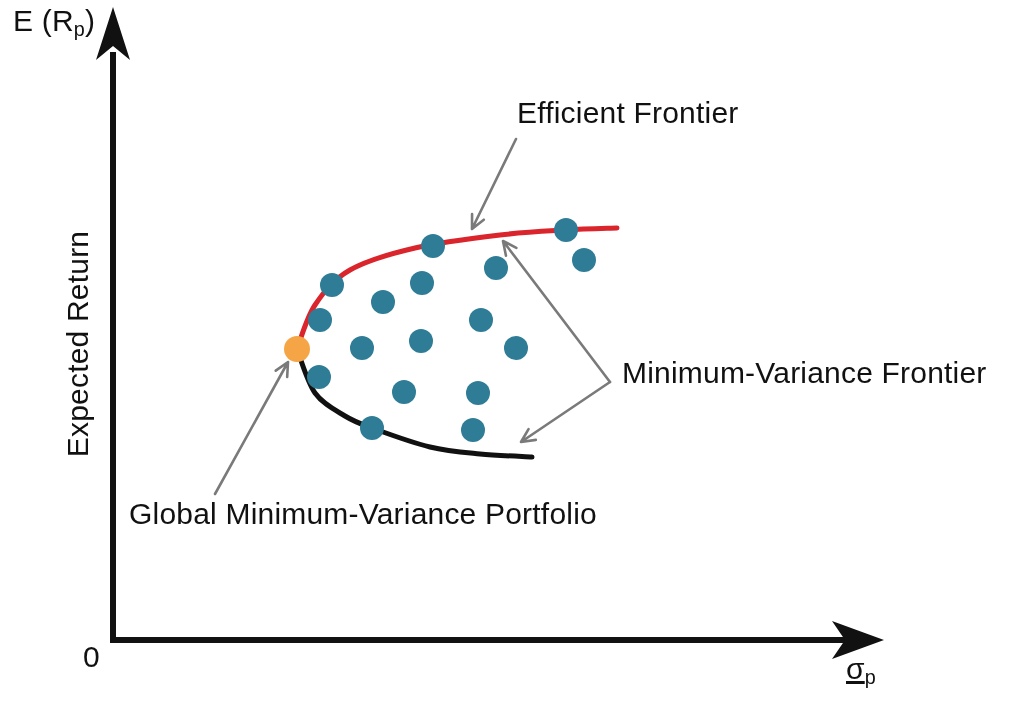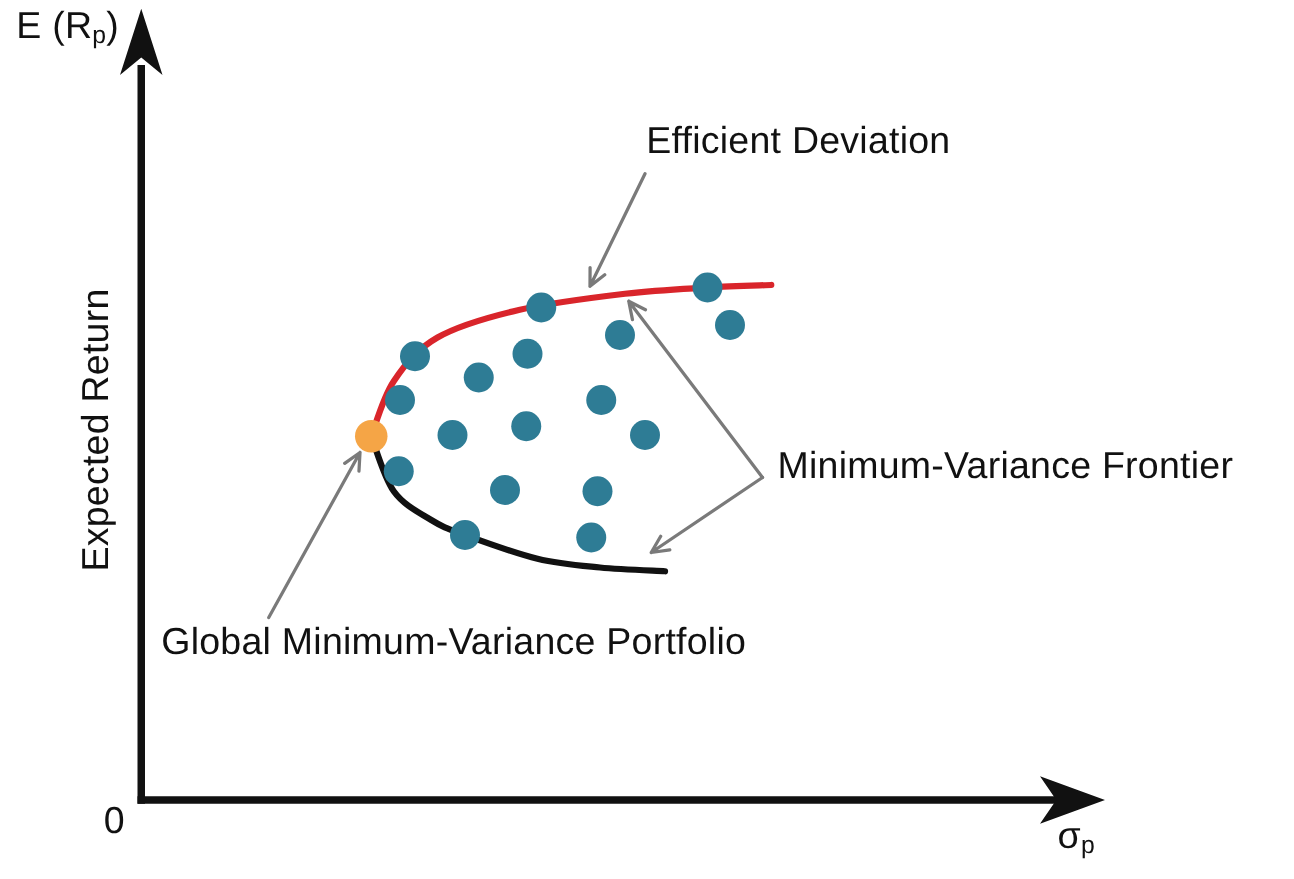--- a/index.html
+++ b/index.html
@@ -24,21 +24,21 @@
   #y-symbol{left:13px;top:4px;}
   #y-title{
     left:78px;top:344px;
     transform:translate(-50%,-50%) rotate(-90deg);
   }
   #efficient-frontier-label{left:517px;top:96px;}
   #mvf-label{left:622px;top:356px;}
   #gmv-label{left:129px;top:497px;}
   #origin-label{left:83px;top:640px;}
   #x-title{left:306px;top:662px;}
-  #x-symbol{left:846px;top:652px;}
+  #x-symbol{left:846px;top:652px;text-decoration:underline;}
 </style>
 </head>
 <body>
 
 <div class="stage">
 
   <svg id="plot-svg" width="1035" height="703" viewBox="0 0 1035 703">
     <g>
       <line x1="113" y1="643" x2="113" y2="52" stroke="#111111" stroke-width="6"></line>
       <polygon points="113,7 96,60 113,46 130,60" fill="#111111"></polygon>
@@ -76,21 +76,21 @@
         <circle cx="372" cy="428" r="12" fill="#2E7C95"></circle>
         <circle cx="473" cy="430" r="12" fill="#2E7C95"></circle>
         <circle cx="297" cy="349" r="13" fill="#F5A546"></circle>
       </g>
   </svg>
 
   <div class="lbl" id="y-symbol"><span>E (R</span><span class="sub">p</span><span>)</span></div>
 
   <div class="lbl" id="y-title">Expected Return</div>
 
-  <div class="lbl" id="efficient-frontier-label">Efficient Deviation</div>
+  <div class="lbl" id="efficient-frontier-label">Efficient Frontier</div>
 
   <div class="lbl" id="gmv-label">Global Minimum-Variance Portfolio</div>
 
   <div class="lbl" id="mvf-label">Minimum-Variance Frontier</div>
 
   <div class="lbl" id="origin-label">0</div>
 
 
   <div class="lbl" id="x-symbol"><span>σ</span><span class="sub">p</span></div>
 

